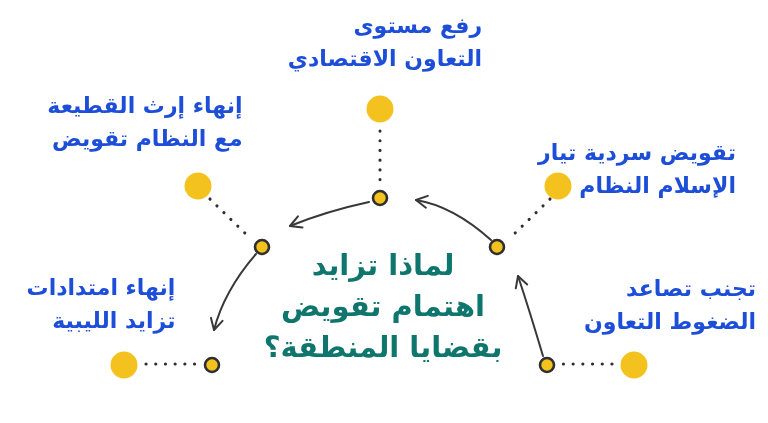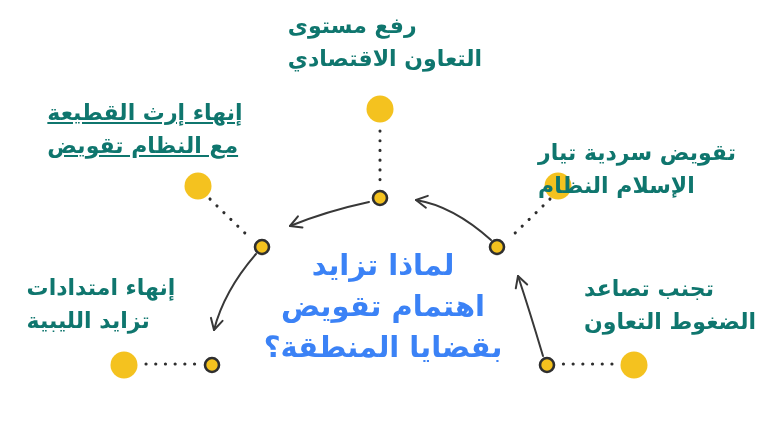--- a/index.html
+++ b/index.html
@@ -16,44 +16,44 @@
     font-family: "DejaVu Sans", sans-serif;
   }
   .layer {
     position: absolute;
     left: 0;
     top: 0;
   }
   .label {
     position: absolute;
     direction: rtl;
-    text-align: left;
+    text-align: right;
     font-weight: bold;
-    color: #0f766e;
+    color: #1d4ed8;
     font-size: 22px;
     line-height: 33px;
     white-space: nowrap;
     transform: translateX(-50%);
   }
   .label span { display: block; }
   .center-title {
     position: absolute;
     direction: rtl;
     text-align: center;
     font-weight: bold;
-    color: #3b82f6;
+    color: #0f766e;
     font-size: 29px;
     line-height: 41px;
     white-space: nowrap;
     transform: translateX(-50%);
   }
   .center-title span { display: block; }
 
   .pos-economic { left: 385px; top: 9px; }
-  .pos-syria    { left: 145px; top: 96px; text-decoration: underline; }
+  .pos-syria    { left: 145px; top: 89px; }
   .pos-islam    { left: 637px; top: 93px; margin-top: 43px; }
   .pos-libya    { left: 101px; top: 271px; }
   .pos-pressure { left: 670px; top: 272px; }
   .pos-center   { left: 383px; top: 245px; }
 </style>
 </head>
 <body>
 
 <div class="stage">
 

